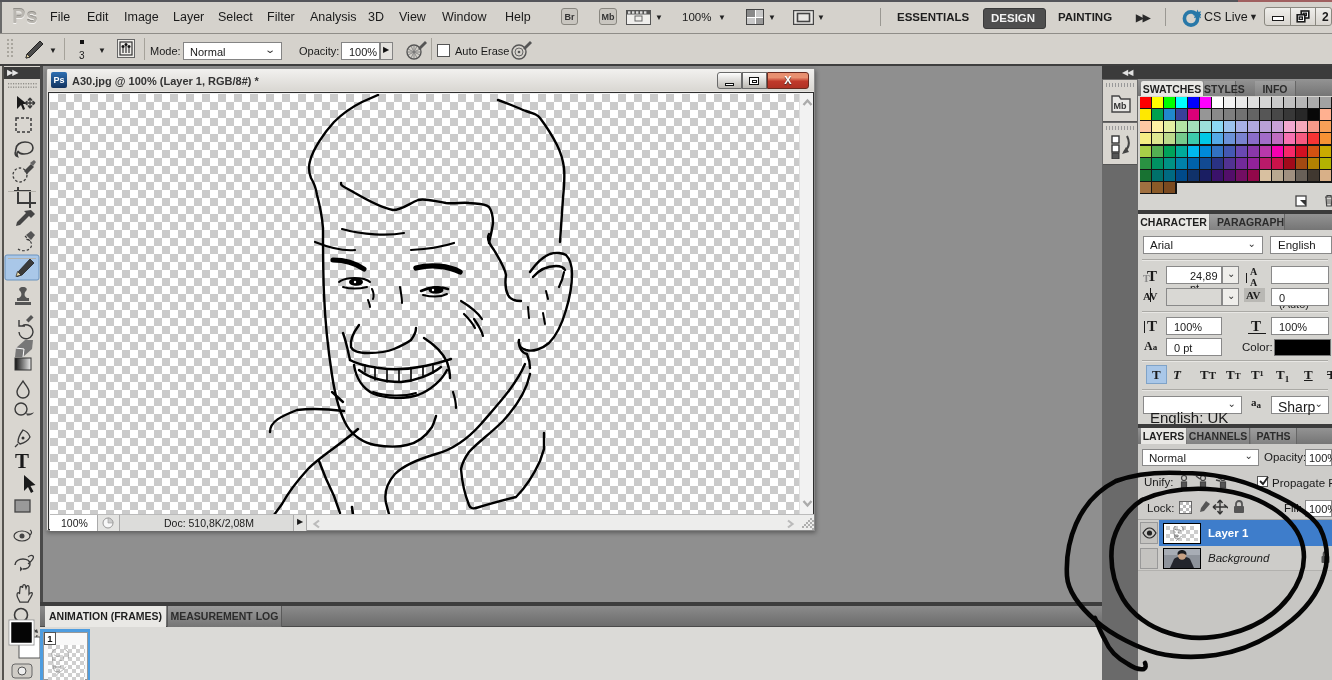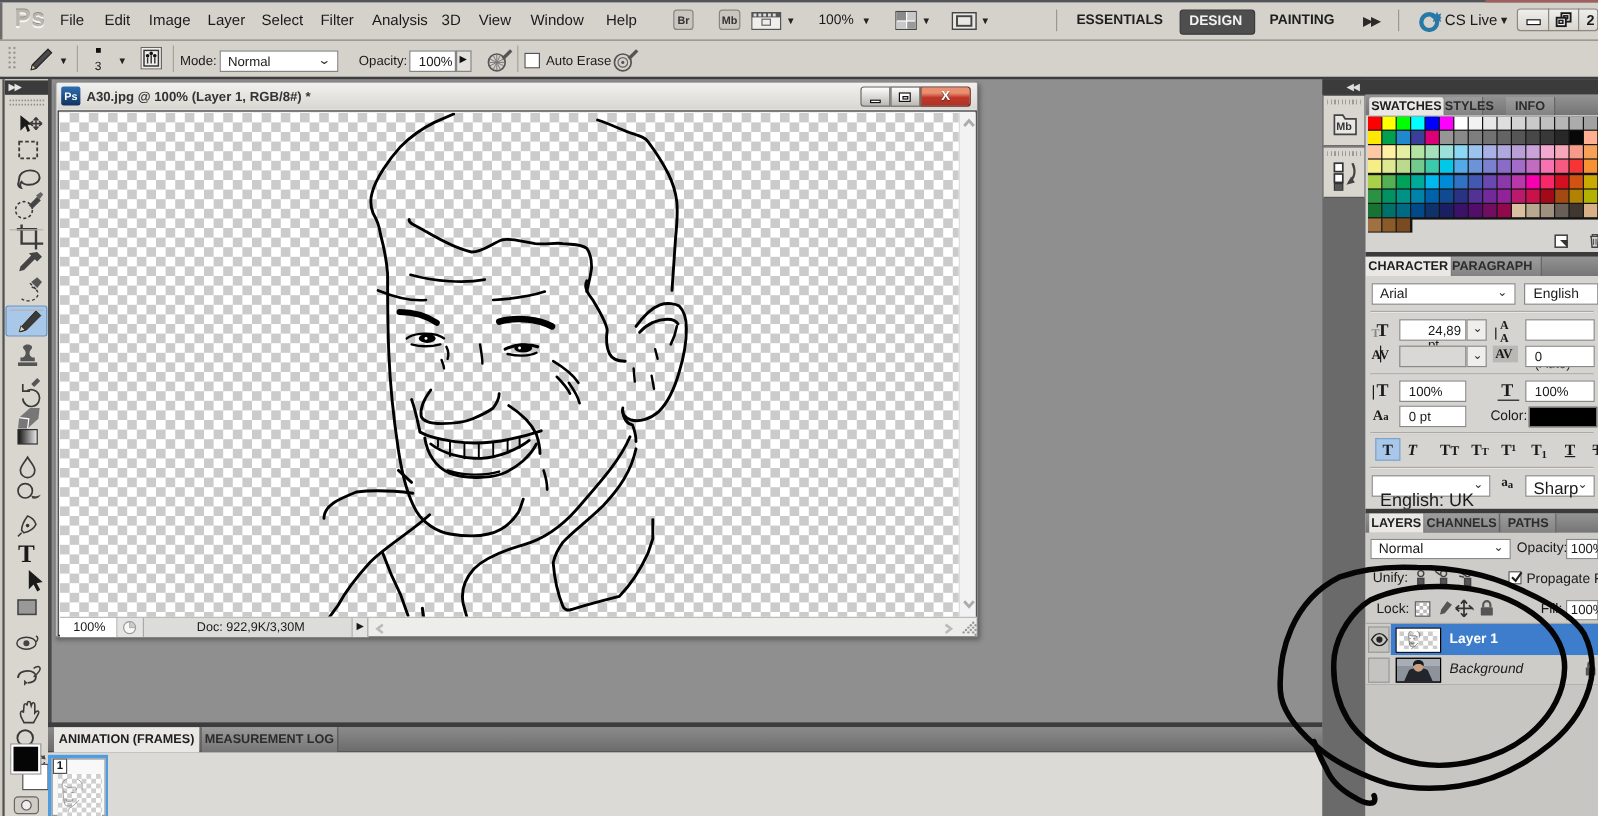--- a/index.html
+++ b/index.html
@@ -375,21 +375,21 @@
       <div class="abs" style="left:0px;top:0px;width:48px;height:16px;background:#fff;border-right:1px solid #aaa;box-sizing:border-box;">
           <span style="position:absolute;left:11px;top:2px;">100%</span>
         </div>
       <div class="abs" style="left:48px;top:0px;width:22px;height:16px;background:#E4E4E2;border-right:1px solid #aaa;box-sizing:border-box;">
           <svg style="position:absolute;left:4px;top:2px;" width="12" height="12" viewBox="0 0 12 12">
             <circle cx="6" cy="6" r="5" fill="#F8F8F8" stroke="#999"></circle>
             <path d="M6,6 L6,1 A5,5 0 0 1 11,6 Z" fill="#ccc" stroke="#999" stroke-width="0.6"></path>
           </svg>
         </div>
       <div class="abs" style="left:70px;top:0px;width:174px;height:16px;background:#DCDCDA;border-right:1px solid #aaa;box-sizing:border-box;">
-          <span style="position:absolute;left:44px;top:2px;">Doc: 922,9K/3,30M</span>
+          <span style="position:absolute;left:44px;top:2px;">Doc: 510,8K/2,08M</span>
         </div>
       <div class="abs" style="left:244px;top:0px;width:13px;height:16px;background:#E4E4E2;border-right:1px solid #aaa;box-sizing:border-box;">
           <span style="position:absolute;left:3px;top:2px;font-size:8px;">▶</span>
         </div>
       <svg class="abs" style="left:262px;top:4px;" width="9" height="10" viewBox="0 0 9 10">
           <path d="M7,1.5 L2.5,5 L7,8.5" stroke="#BBB" stroke-width="2.2" fill="none"></path>
         </svg>
       <svg class="abs" style="left:736px;top:4px;" width="9" height="10" viewBox="0 0 9 10">
           <path d="M2,1.5 L6.5,5 L2,8.5" stroke="#BBB" stroke-width="2.2" fill="none"></path>
         </svg>
@@ -583,21 +583,21 @@
  <path d="M11,11 L5,5 l6,0 Z" fill="#333"></path>
 </svg>
 <svg class="abs" style="left:1324px;top:194px;" width="10" height="13" viewBox="0 0 10 13">
  <path d="M1,3 h8 M3,3 v-1.5 h4 v1.5 M2,3 l0.7,9 h4.6 l0.7,-9" fill="none" stroke="#444" stroke-width="1.2"></path>
  <path d="M4,5 v5 M6,5 v5" stroke="#444" stroke-width="0.8"></path>
 </svg>
 <div class="abs" style="left:1138px;top:210px;width:194px;height:4px;background:#3B3B3B;"></div>
 
 <div class="abs" style="left:1138px;top:214px;width:194px;height:16px;background:linear-gradient(#939393,#757575);"></div>
 <div class="abs tab-active" style="left:1138px;top:214px;width:71px;height:16px;font-size:10.5px;font-weight:bold;text-align:center;line-height:17px;">CHARACTER</div>
-<div class="abs" style="left:1210px;top:214px;width:75px;height:16px;background:linear-gradient(#9E9E9E,#828282);border-right:1px solid #666;box-sizing:border-box;font-size:10.5px;font-weight:bold;color:#2c2c2c;text-align:left;line-height:17px;">PARAGRAPH</div>
+<div class="abs" style="left:1210px;top:214px;width:75px;height:16px;background:linear-gradient(#9E9E9E,#828282);border-right:1px solid #666;box-sizing:border-box;font-size:10.5px;font-weight:bold;color:#2c2c2c;text-align:right;line-height:17px;">PARAGRAPH</div>
 <div class="abs" style="left:1138px;top:230px;width:194px;height:194px;background:#D5D4D0;overflow:hidden;">
 
   <div class="cfld" style="left:5px;top:6px;width:120px;height:18px;">
       <span style="position:absolute;left:6px;top:2px;font-size:11.5px;">Arial</span>
       <span style="position:absolute;right:6px;top:1px;font-size:10px;color:#333;">⌄</span>
     </div>
   <div class="cfld" style="left:132px;top:6px;width:62px;height:18px;">
       <span style="position:absolute;left:7px;top:2px;font-size:11.5px;">English</span>
     </div>
   <div class="hr" style="left:4px;top:29px;width:186px;"></div>

